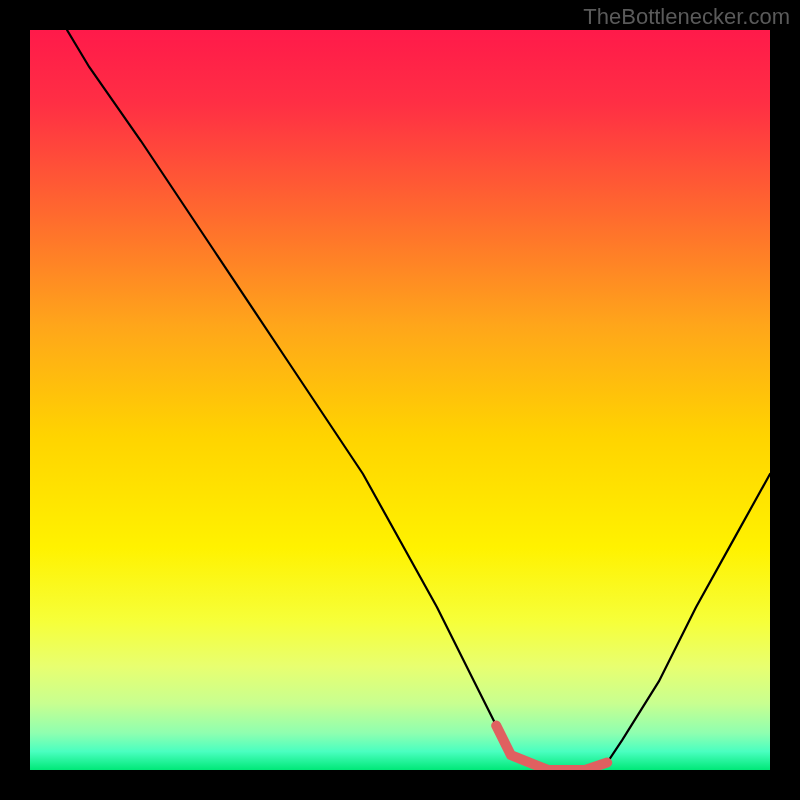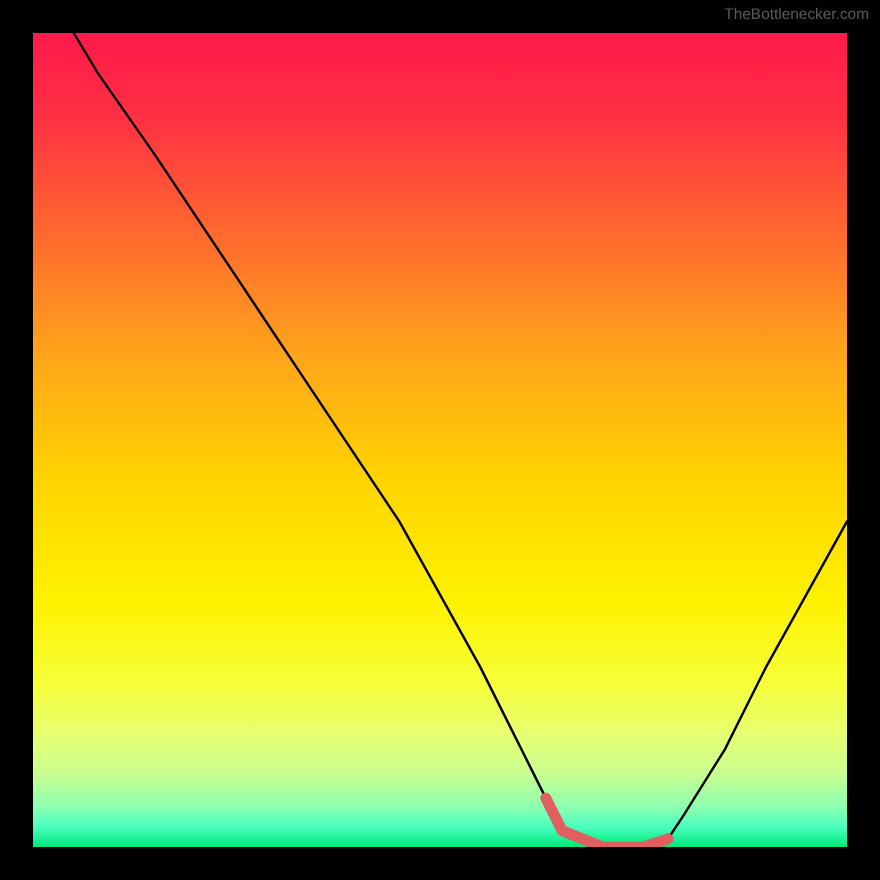--- a/index.html
+++ b/index.html
@@ -9,21 +9,21 @@
     height: 800px;
     background: #000;
     position: relative;
     font-family: Arial, Helvetica, sans-serif;
   }
   .attribution {
     position: absolute;
     top: 4px;
     right: 10px;
     color: #5a5a5a;
-    font-size: 14px;
+    font-size: 22px;
     font-weight: 400;
     z-index: 10;
   }
   .plot-area {
     position: absolute;
     left: 30px;
     top: 30px;
     width: 740px;
     height: 740px;
     overflow: hidden;

